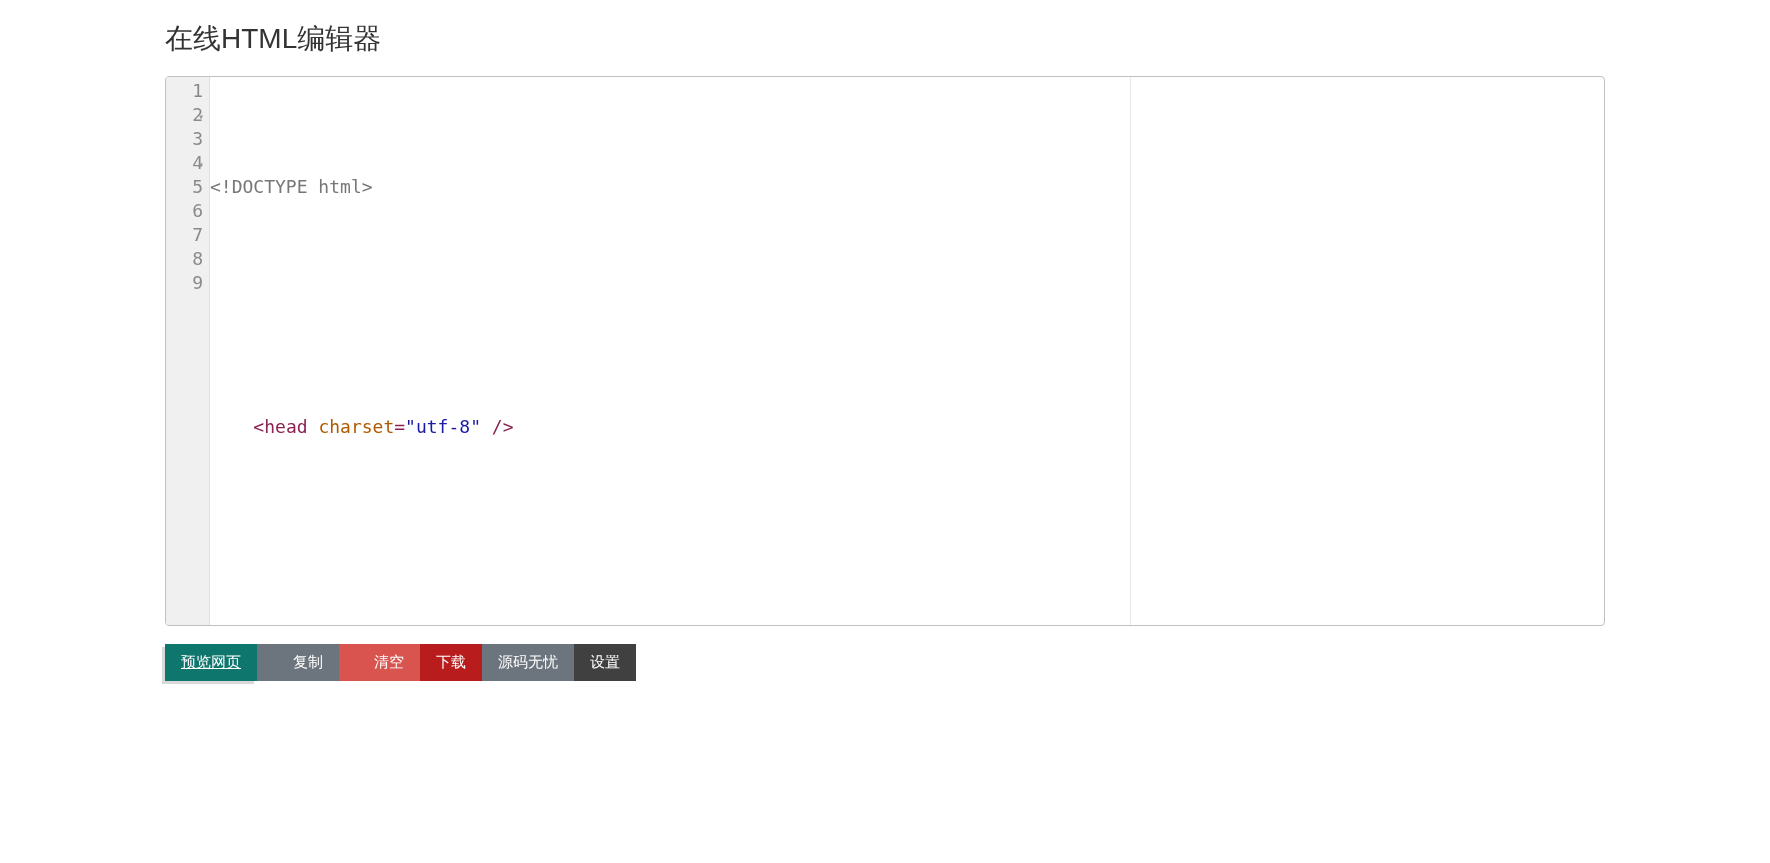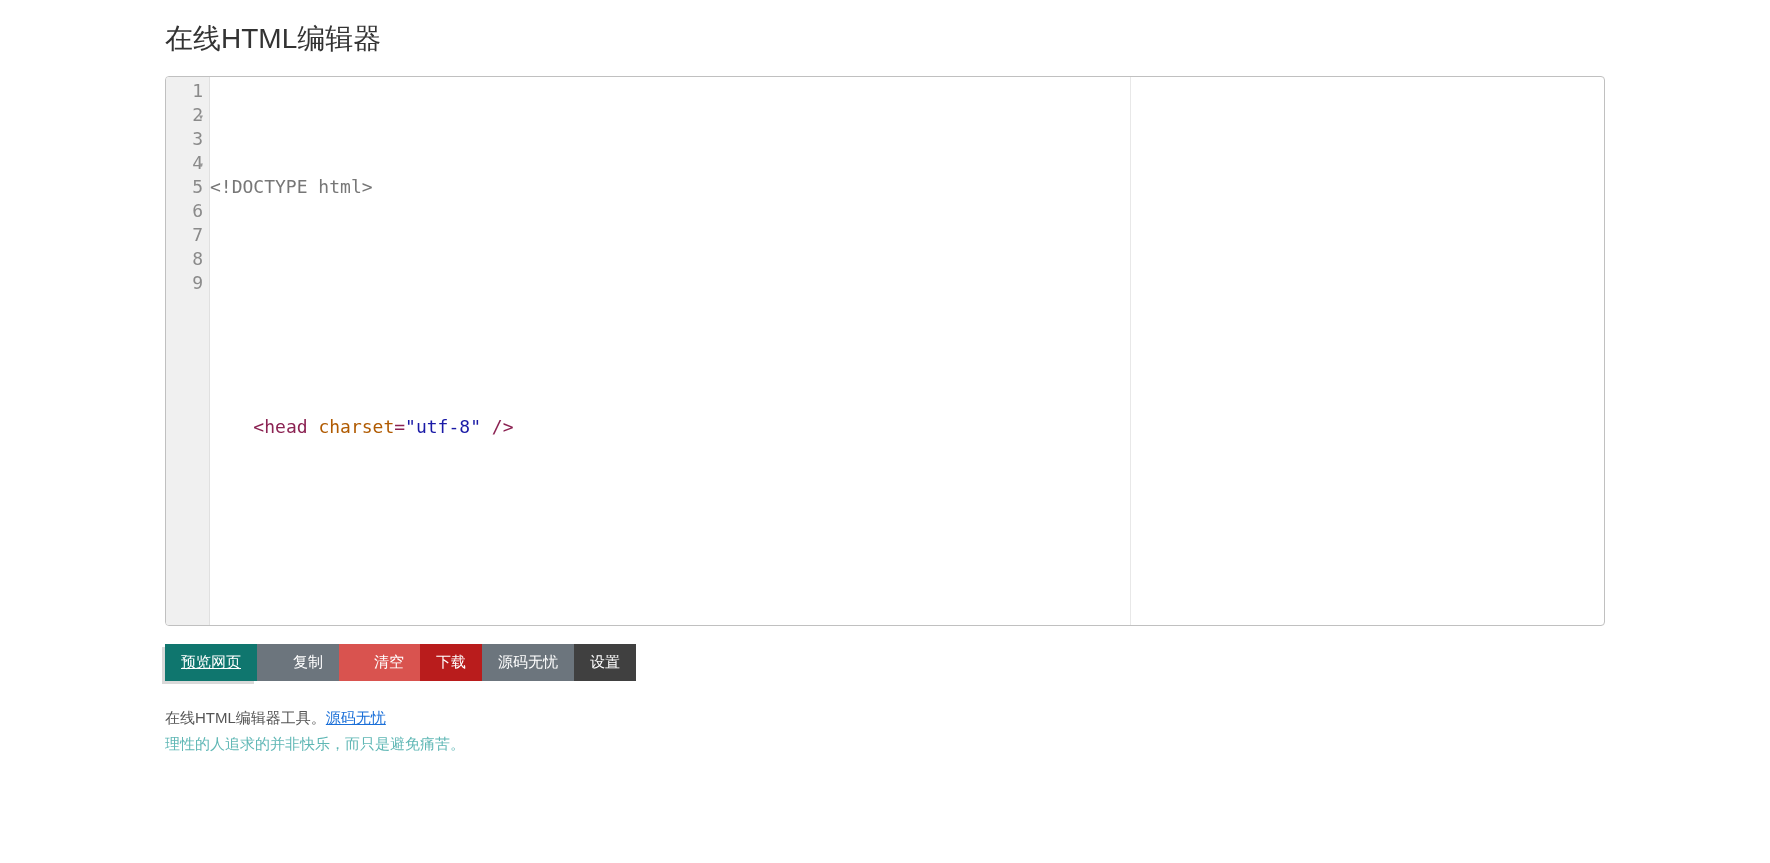--- a/index.html
+++ b/index.html
@@ -162,19 +162,13 @@
 
   <div class="toolbar">
     <button class="btn btn-preview">预览网页</button>
     <button class="btn btn-copy">复制</button>
     <button class="btn btn-clear">清空</button>
     <button class="btn btn-download">下载</button>
     <button class="btn btn-extract">源码无忧</button>
     <button class="btn btn-settings">设置</button>
   </div>
 
-  <div class="footer">
-    <div>
-      <span>在线HTML编辑器工具。</span><a class="link">源码无忧</a>
-    </div>
-    <div class="quote">理性的人追求的并非快乐，而只是避免痛苦。</div>
-  </div>
 </div>
 
 </body></html>

